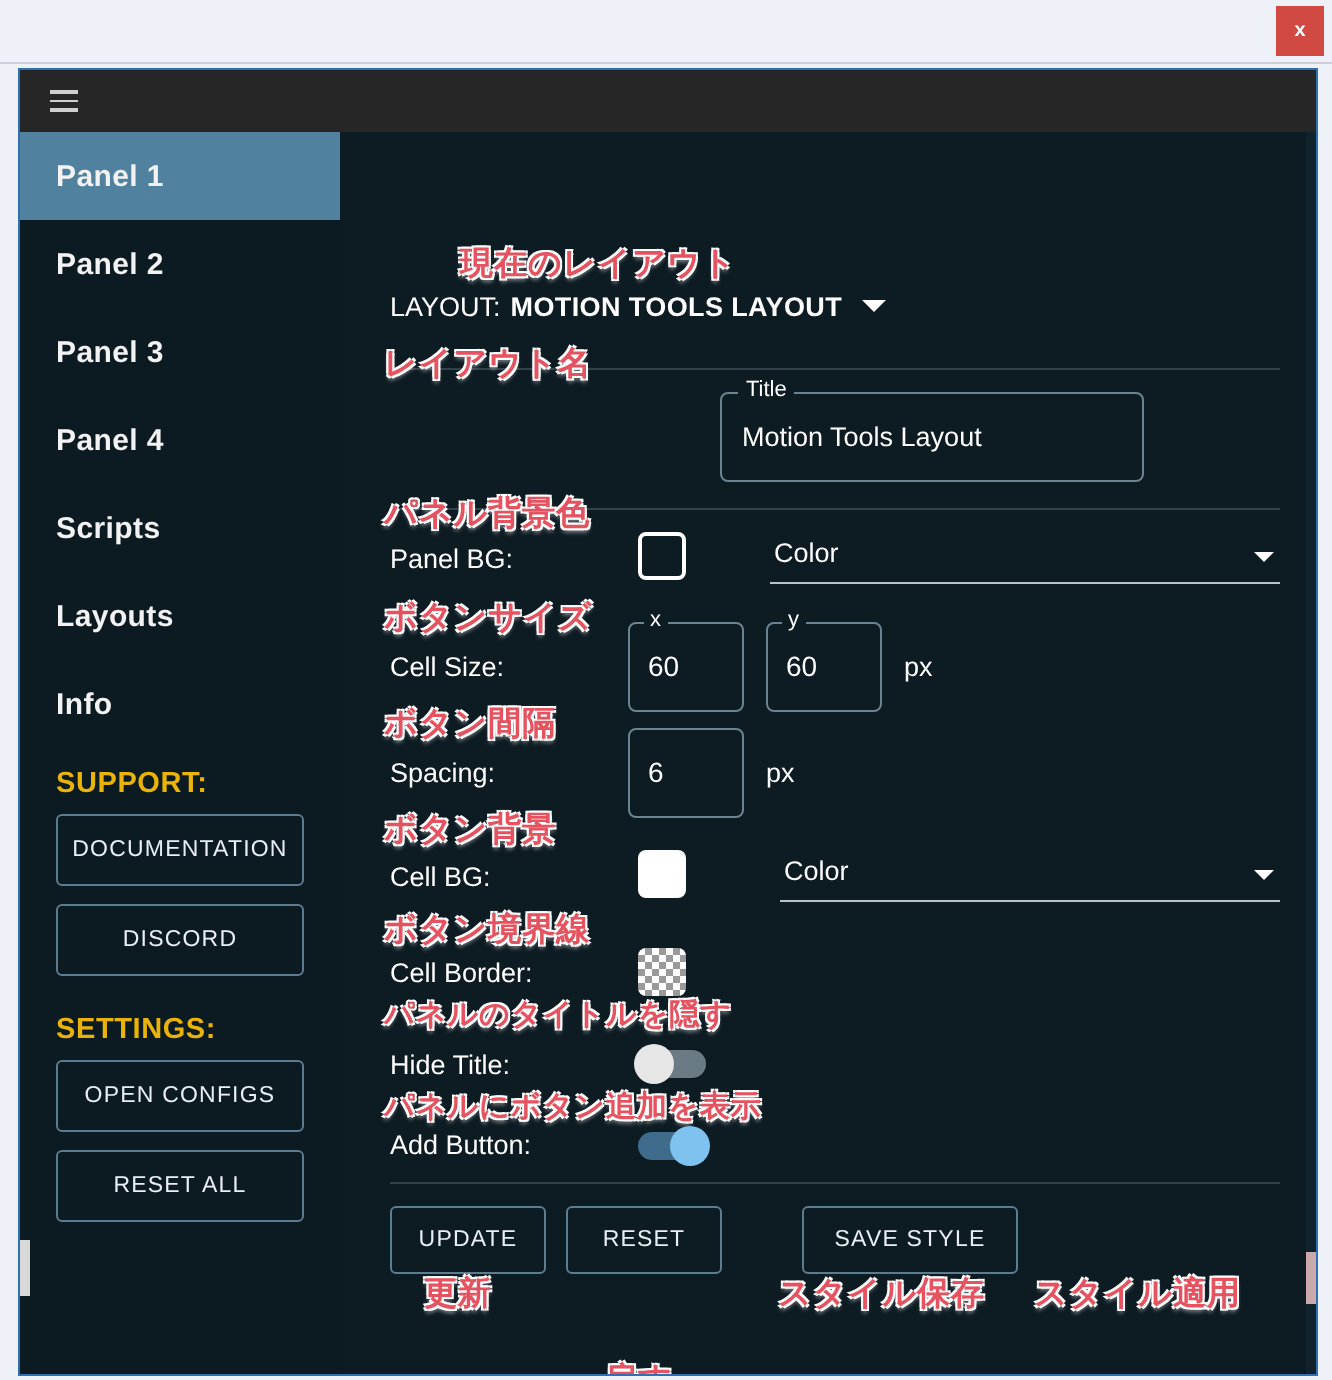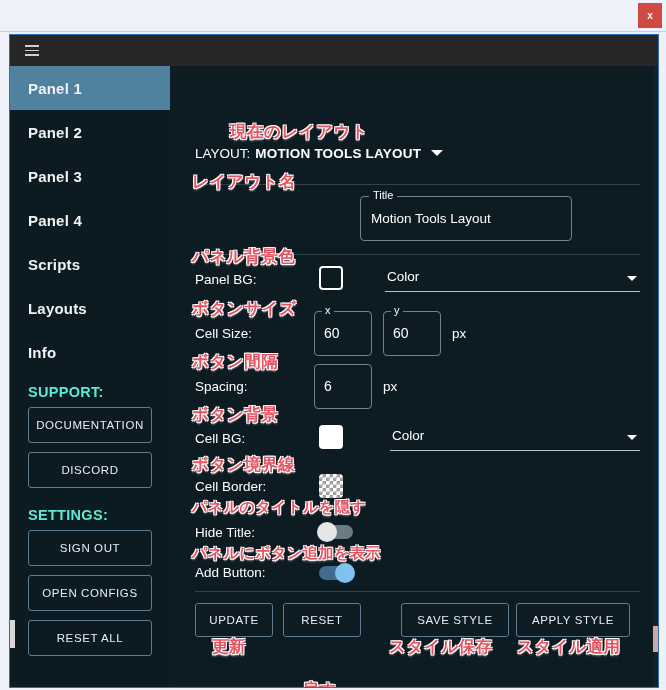--- a/index.html
+++ b/index.html
@@ -99,21 +99,21 @@
     font-weight: 600;
     letter-spacing: 0.2px;
     cursor: pointer;
     font-family: "Liberation Sans", sans-serif;
   }
   .nav-item.active {
     background: #50819e;
   }
 
   .side-heading {
-    color: #5eead4;
+    color: #eab308;
     font-size: 14.5px;
     font-weight: bold;
     padding: 10px 0 7px 18px;
     letter-spacing: 0.3px;
   }
 
   .side-button {
     display: block;
     width: 124px;
     margin: 0 auto 9px auto;
@@ -387,21 +387,20 @@
       </div>
       <div class="nav-item">
         <span>Info</span>
       </div>
 
       <div class="side-heading">SUPPORT:</div>
       <div class="side-button">DOCUMENTATION</div>
       <div class="side-button">DISCORD</div>
 
       <div class="side-heading">SETTINGS:</div>
-      <div class="side-button">SIGN OUT</div>
       <div class="side-button">OPEN CONFIGS</div>
       <div class="side-button">RESET ALL</div>
     </div>
 
     <div id="left-scroll-thumb"></div>
 
     <div id="content">
 
       <div class="anno" style="left:22px; top:55px;padding-left:38px;">現在のレイアウト</div>
 
@@ -475,21 +474,20 @@
       <div class="row-label" style="left:25px; top:499px;">Add Button:</div>
       <div class="toggle on" style="left:149px; top:500px;">
         <span class="knob"></span>
       </div>
 
       <div class="divider" style="top:525px;"></div>
 
       <div class="act-btn" style="left:25px; top:537px; width:78px;">UPDATE</div>
       <div class="act-btn" style="left:113px; top:537px; width:78px;">RESET</div>
       <div class="act-btn" style="left:231px; top:537px; width:108px;">SAVE STYLE</div>
-      <div class="act-btn" style="left:346px; top:537px; width:114px;">APPLY STYLE</div>
 
       <div class="anno" style="left:42px; top:570px;">更新</div>
       <div class="anno" style="left:132px; top:570px;margin-top:43px;">戻す</div>
       <div class="anno" style="left:219px; top:570px;">スタイル保存</div>
       <div class="anno" style="left:347px; top:570px;">スタイル適用</div>
 
     </div>
 
     <div id="right-scroll-track">
       <div id="right-scroll-thumb"></div>

